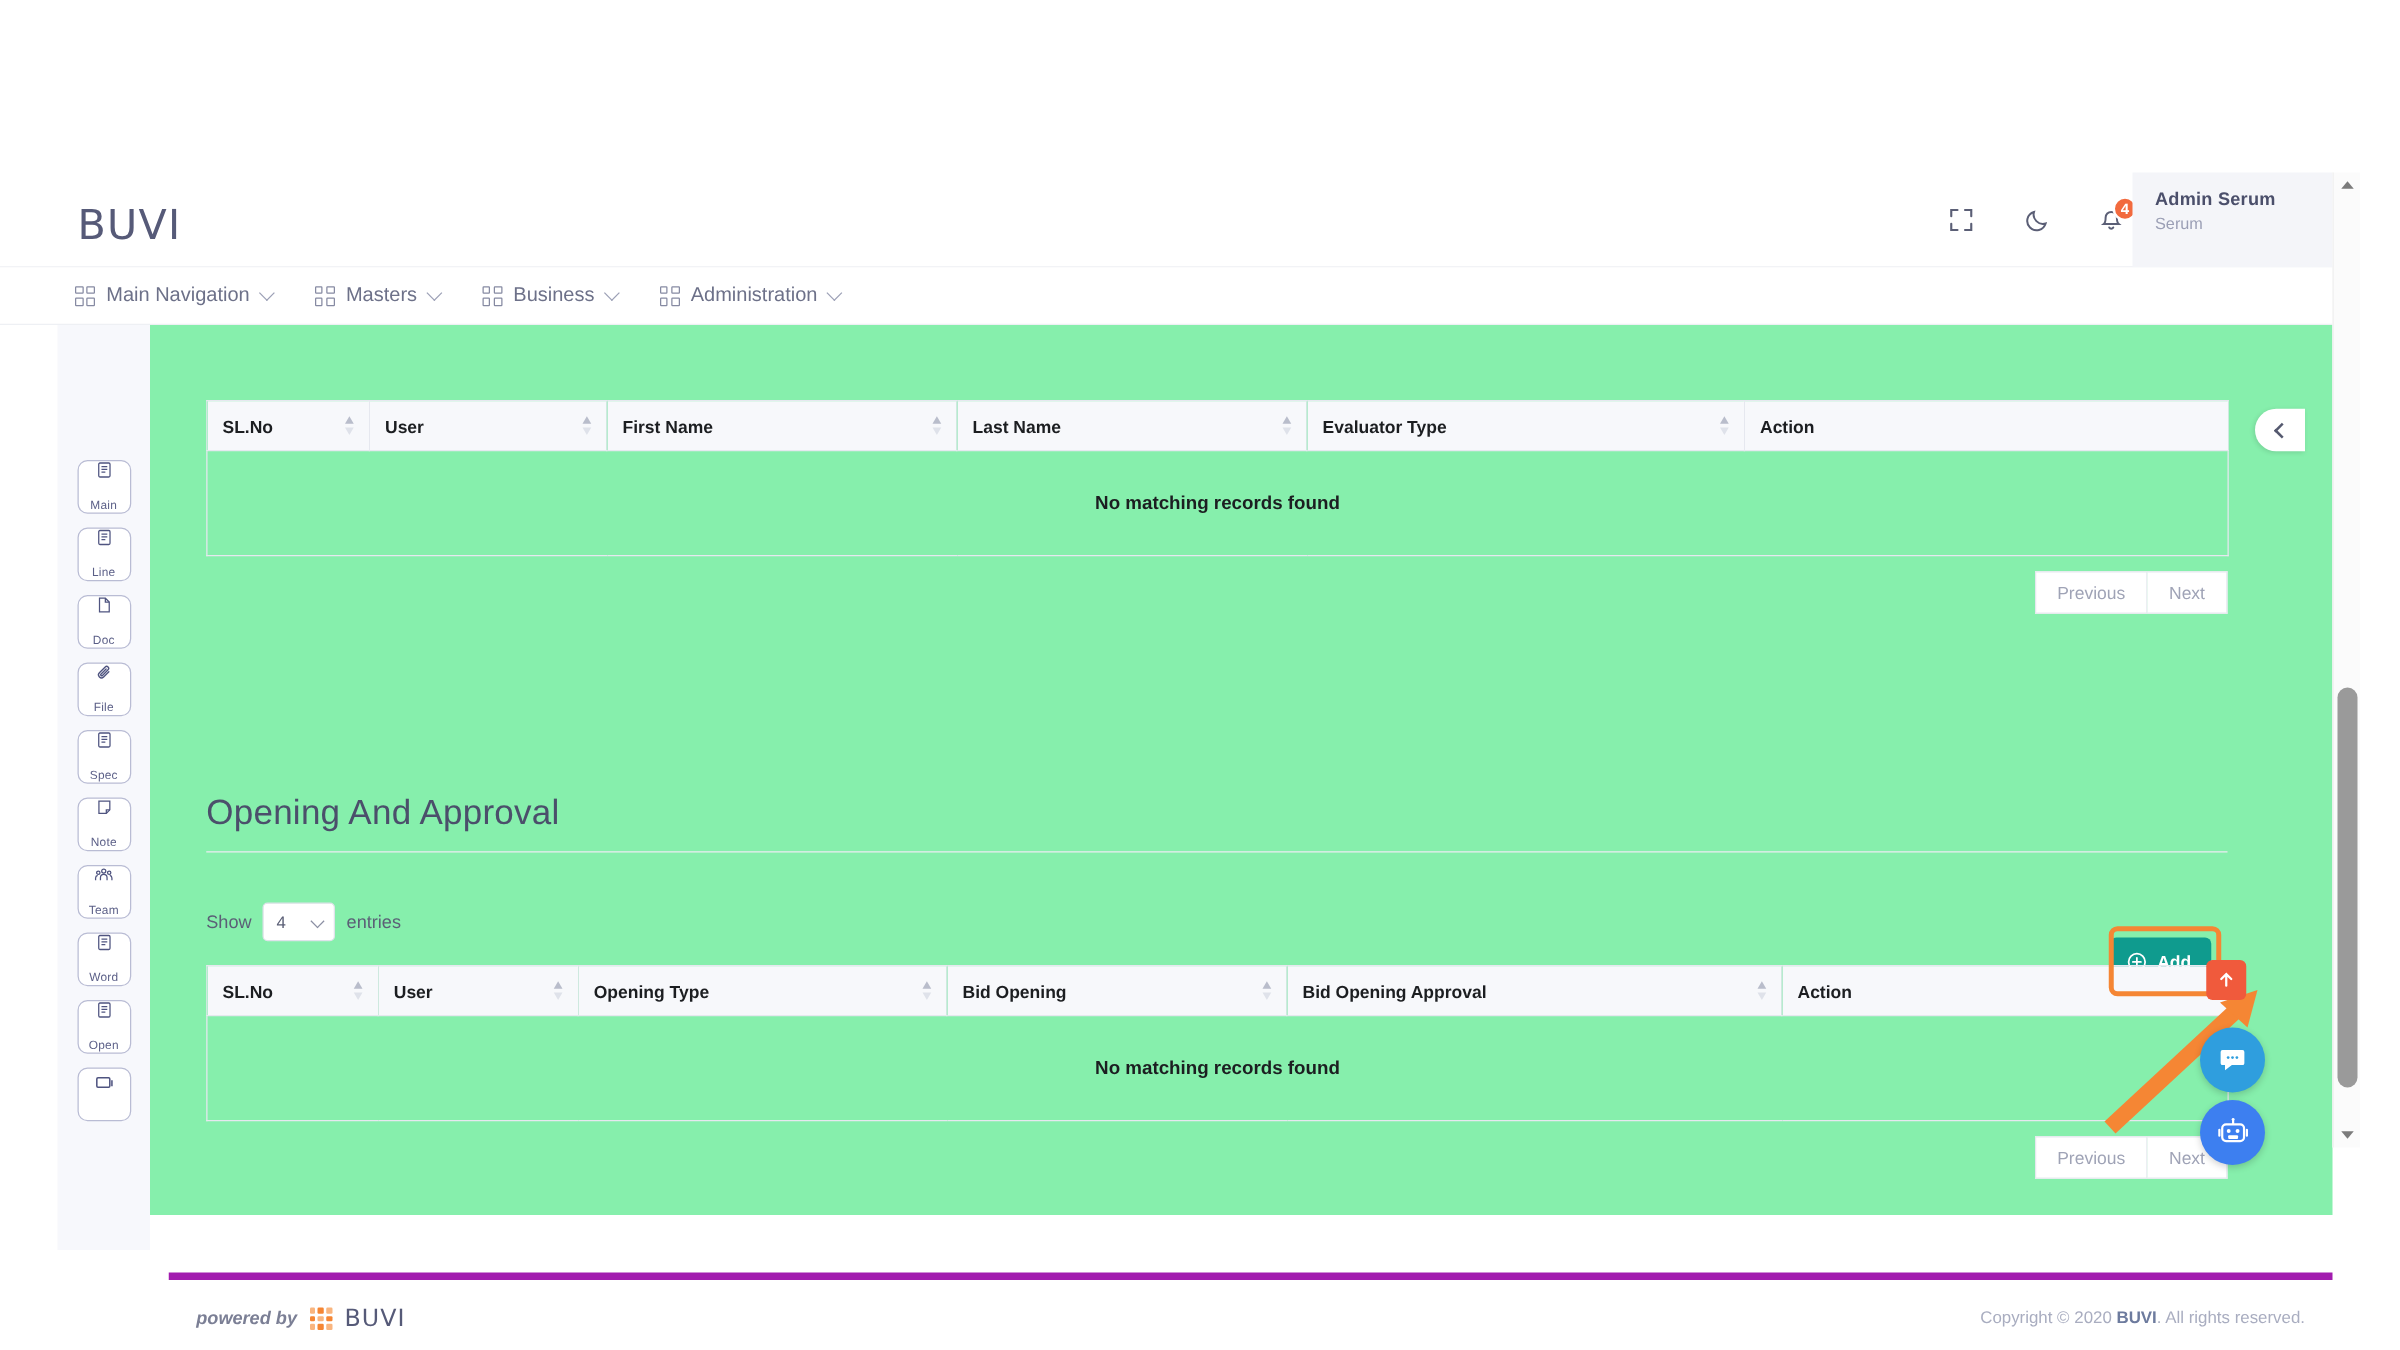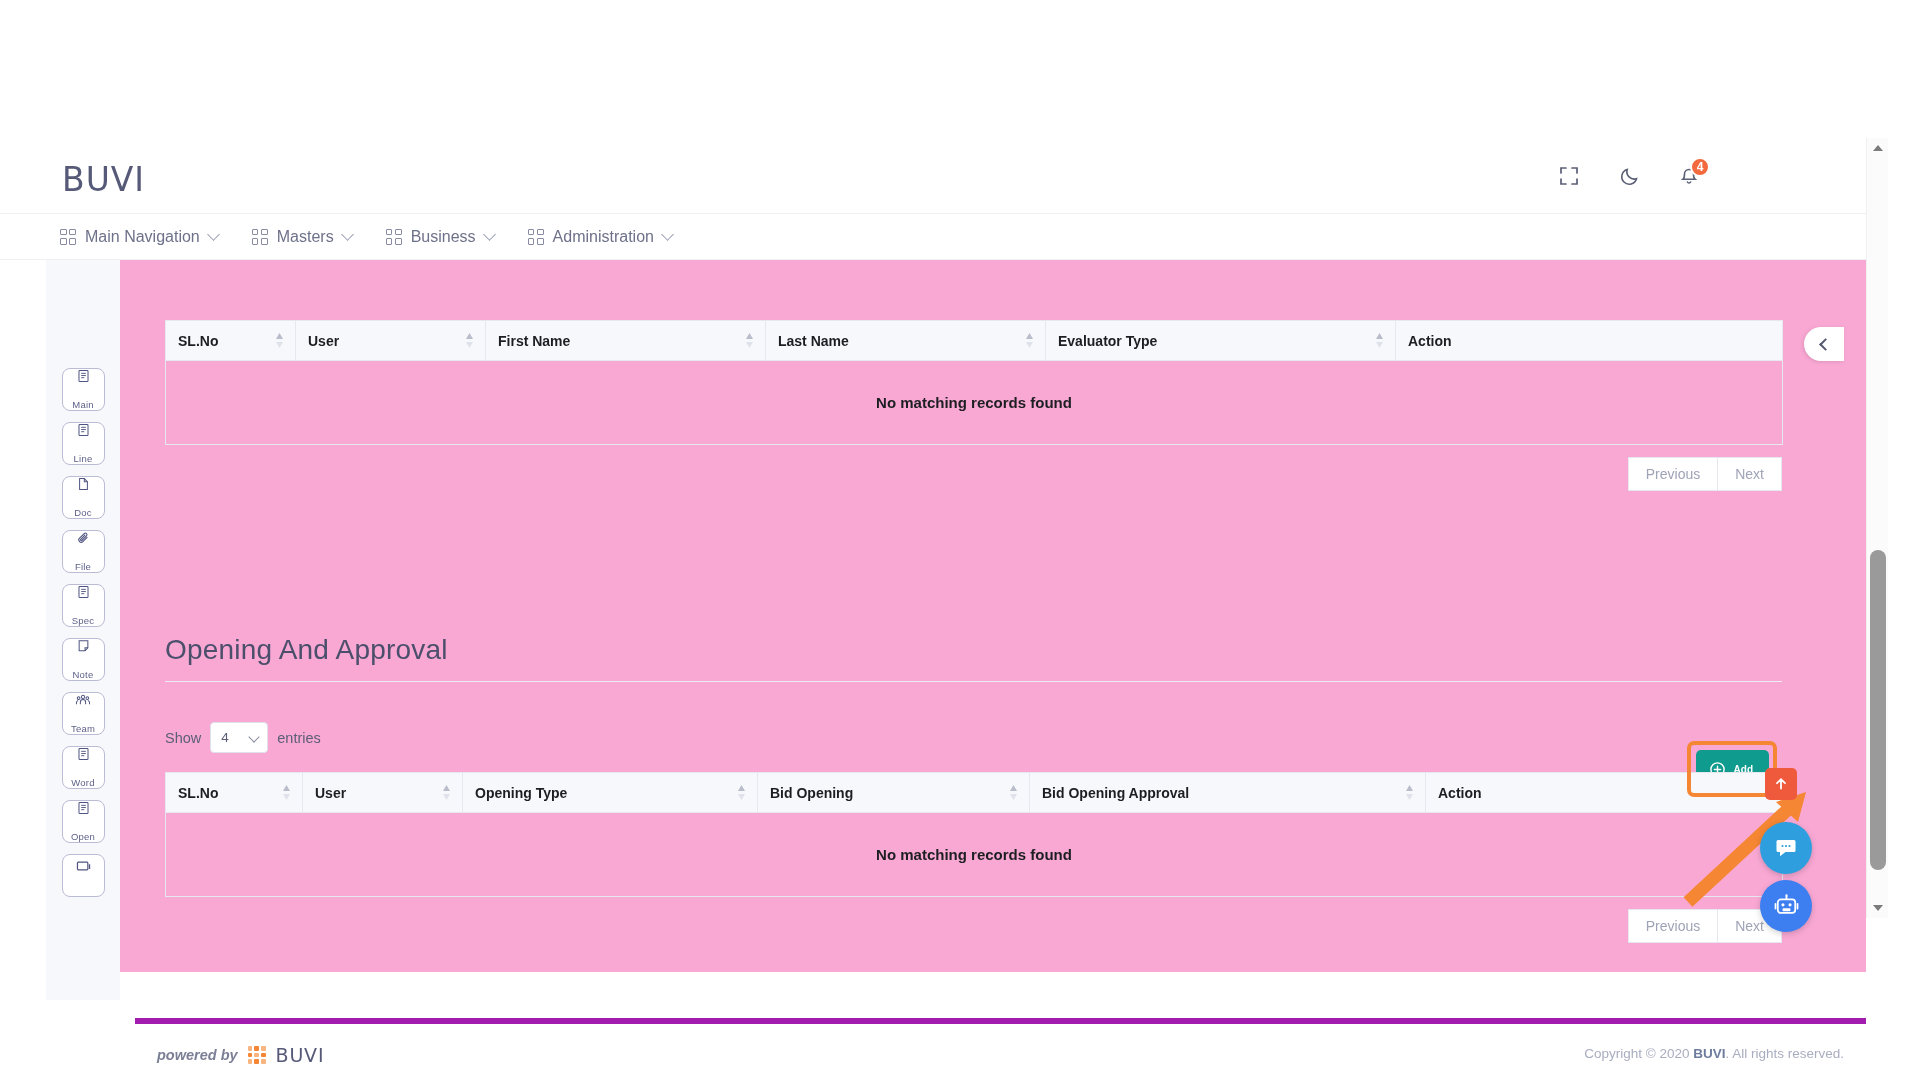--- a/index.html
+++ b/index.html
@@ -67,21 +67,21 @@
   .rail-btn {
     width: 43px; height: 43px; margin: 0 auto 11px auto;
     border: 1px solid #b9bcd4; border-radius: 8px; background: #ffffff;
     display: flex; flex-direction: column; align-items: center; justify-content: center;
     cursor: pointer;
   }
   .rail-btn svg { display:block; }
   .rail-lbl { font-size: 9.5px; color: #5b5f87; margin-top: 16px; letter-spacing: .2px; }
 
   
-  .content { position: absolute; left: 120px; top: 122px; width: 1746px; height: 712px; background: #f9a8d4; }
+  .content { position: absolute; left: 120px; top: 122px; width: 1746px; height: 712px; background: #86efac; }
   .collapse-tab {
     position: absolute; right: 22px; top: 67px; width: 40px; height: 34px;
     background: #fff; border-radius: 20px 0 0 20px; box-shadow: -1px 1px 4px rgba(0,0,0,.12);
     display: flex; align-items: center; justify-content: center; cursor: pointer; z-index: 6;
   }
   .chev-left { width: 9px; height: 9px; border-left: 2px solid #55596f; border-bottom: 2px solid #55596f; transform: rotate(45deg); margin-left: 3px; }
 
   .tablewrap { position: absolute; left: 45px; width: 1617px; }
   table { width: 100%; border-collapse: collapse; table-layout: fixed; }
   thead th {
@@ -104,21 +104,21 @@
   .pgbtn + .pgbtn { border-left: none; }
 
   
   .sec-title { position: absolute; left: 165px; top: 496px; font-size: 28px; color: #4b4f6b; letter-spacing: .2px; }
   .sec-rule { position: absolute; left: 165px; top: 543px; width: 1617px; height: 1px; background: #ebedf2; }
 
   .addbtn {
     position: absolute; right: 97px; top: 490px;
     background: #0f9b8e; color: #fff; border: none; border-radius: 5px;
     height: 38px; padding: 0 16px 0 13px; display: flex; align-items: center; gap: 8px;
-    font-size: 10px; font-weight: 700; cursor: pointer;
+    font-size: 14px; font-weight: 700; cursor: pointer;
   }
   .hl-box {
     position: absolute; right: 89px; top: 481px; width: 90px; height: 56px;
     border: 4px solid #f58634; border-radius: 7px; pointer-events: none; z-index: 5;
   }
   .arrow-svg { position: absolute; left: 1560px; top: 530px; width: 140px; height: 120px; pointer-events: none; z-index: 4; }
 
   .showentries { position: absolute; left: 165px; top: 584px; display: flex; align-items: center; gap: 9px; font-size: 14.5px; color: #5b5f76; }
   .sel {
     position: relative; width: 58px; height: 31px; border: 1px solid #dfe2ea; border-radius: 4px;
@@ -188,20 +188,24 @@
         </div>
         <div class="hdr-ico">
           <svg width="20" height="20" viewBox="0 0 20 20" fill="none" stroke="#5b5f76" stroke-width="1.6" stroke-linecap="round">
             <path d="M5.5 8a4.5 4.5 0 0 1 9 0c0 4 1.5 5.2 1.5 5.2H4S5.5 12 5.5 8z"></path>
             <path d="M8.4 16a1.8 1.8 0 0 0 3.2 0"></path>
           </svg>
           <span class="badge">4</span>
         </div>
       </div>
 
+      <div class="userbox">
+        <div class="user-name">Admin Serum</div>
+        <div class="user-sub">Serum</div>
+      </div>
     </div>
 
     <div class="navbar">
       <div class="nav-item">
         <span class="grid-ico">
             <i></i>
             <i></i>
             <i></i>
             <i></i>
           </span>

